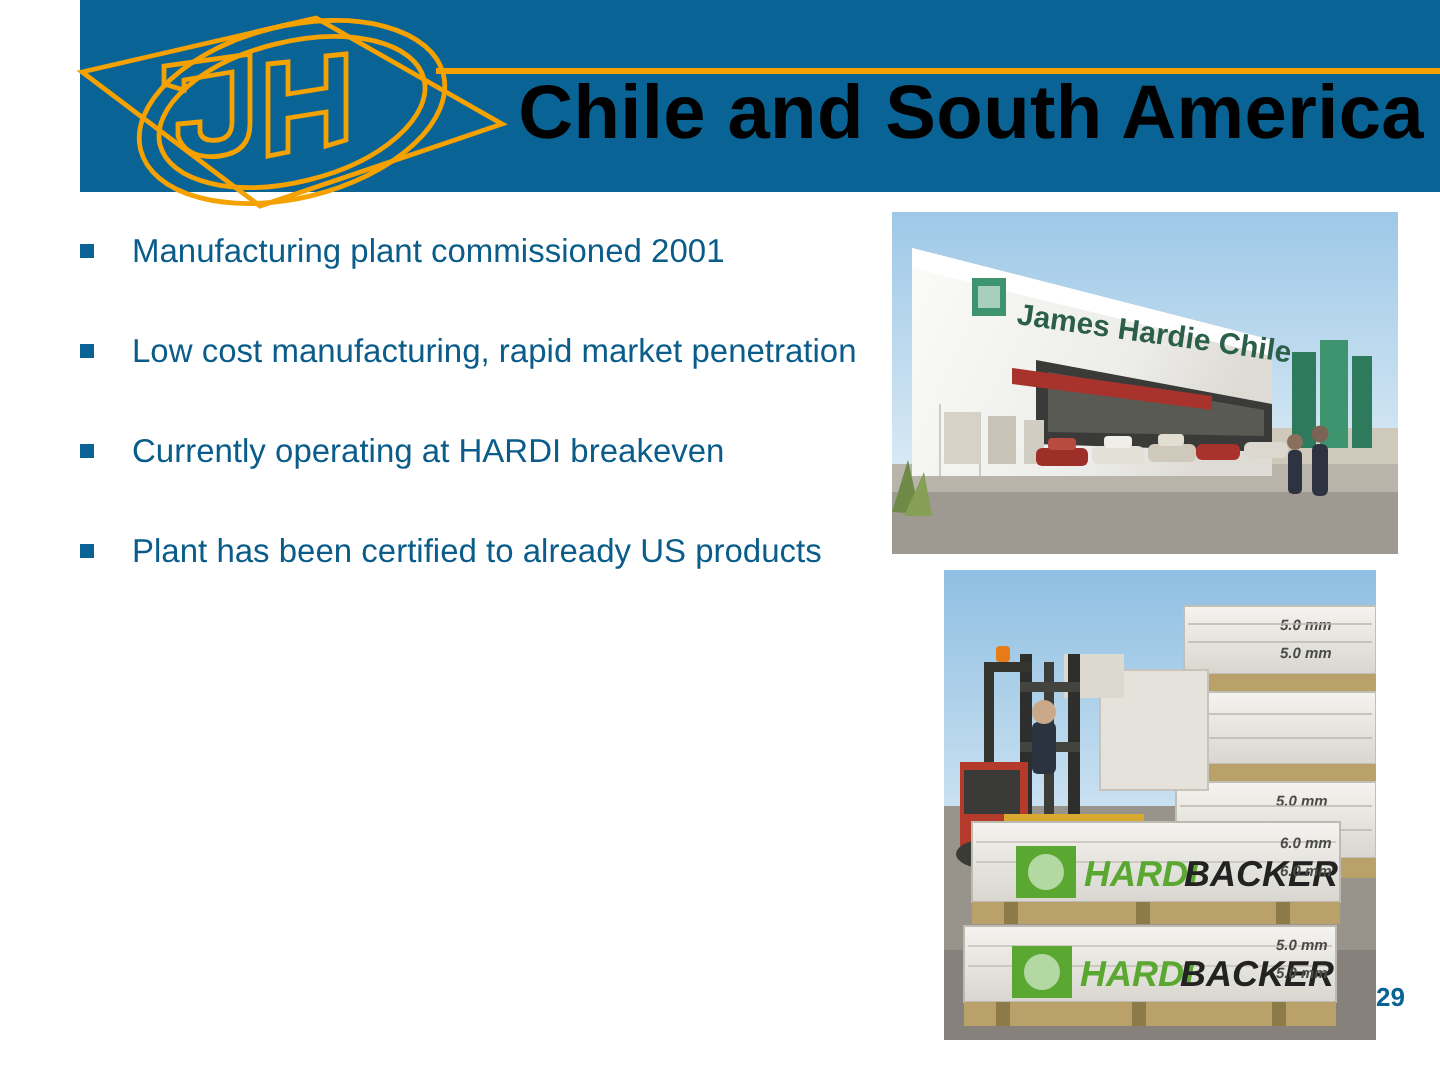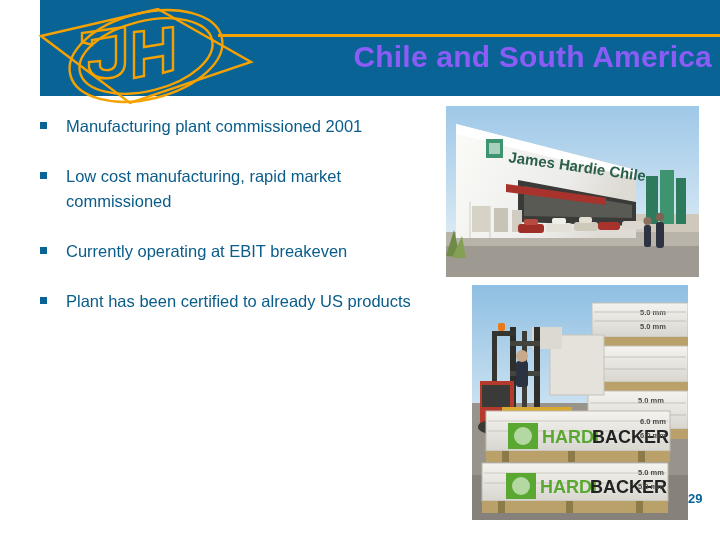--- a/index.html
+++ b/index.html
@@ -23,22 +23,22 @@
     width: 680px;
     height: 96px;
     background: #0A6395;
   }
   #title-text {
     position: absolute;
     right: 8px;
     top: 40px;
     width: 560px;
     text-align: right;
-    color: #8b5cf6;
-    font-size: 30px;
+    color: #000000;
+    font-size: 38px;
     font-weight: bold;
     letter-spacing: 0.2px;
     line-height: 34px;
     white-space: nowrap;
   }
 
   
   #logo {
     position: absolute;
     left: 30px;
@@ -96,20 +96,21 @@
     width: 253px;
     height: 171px;
     background: #cfd8dc;
   }
   #photo-pallets {
     left: 472px;
     top: 285px;
     width: 216px;
     height: 235px;
     background: #9fb6cc;
+    font-style: italic;
   }
   .photo svg { display: block; }
 
   
   #page-number {
     position: absolute;
     left: 688px;
     top: 491px;
     color: #0A6395;
     font-size: 13px;
@@ -143,25 +144,25 @@
   </svg>
 </div>
 
 <div id="bullet-list">
   <div class="bullet-row">
     <span class="bullet-marker"></span>
     <span class="bullet-text">Manufacturing plant commissioned 2001</span>
   </div>
   <div class="bullet-row">
     <span class="bullet-marker"></span>
-    <span class="bullet-text">Low cost manufacturing, rapid market commissioned</span>
+    <span class="bullet-text">Low cost manufacturing, rapid market penetration</span>
   </div>
   <div class="bullet-row">
     <span class="bullet-marker"></span>
-    <span class="bullet-text">Currently operating at EBIT breakeven</span>
+    <span class="bullet-text">Currently operating at HARDI breakeven</span>
   </div>
   <div class="bullet-row">
     <span class="bullet-marker"></span>
     <span class="bullet-text">Plant has been certified to already US products</span>
   </div>
 </div>
 
 <div class="photo" id="photo-plant">
   <svg width="253" height="171" viewBox="0 0 253 171" xmlns="http://www.w3.org/2000/svg">
     <defs>

